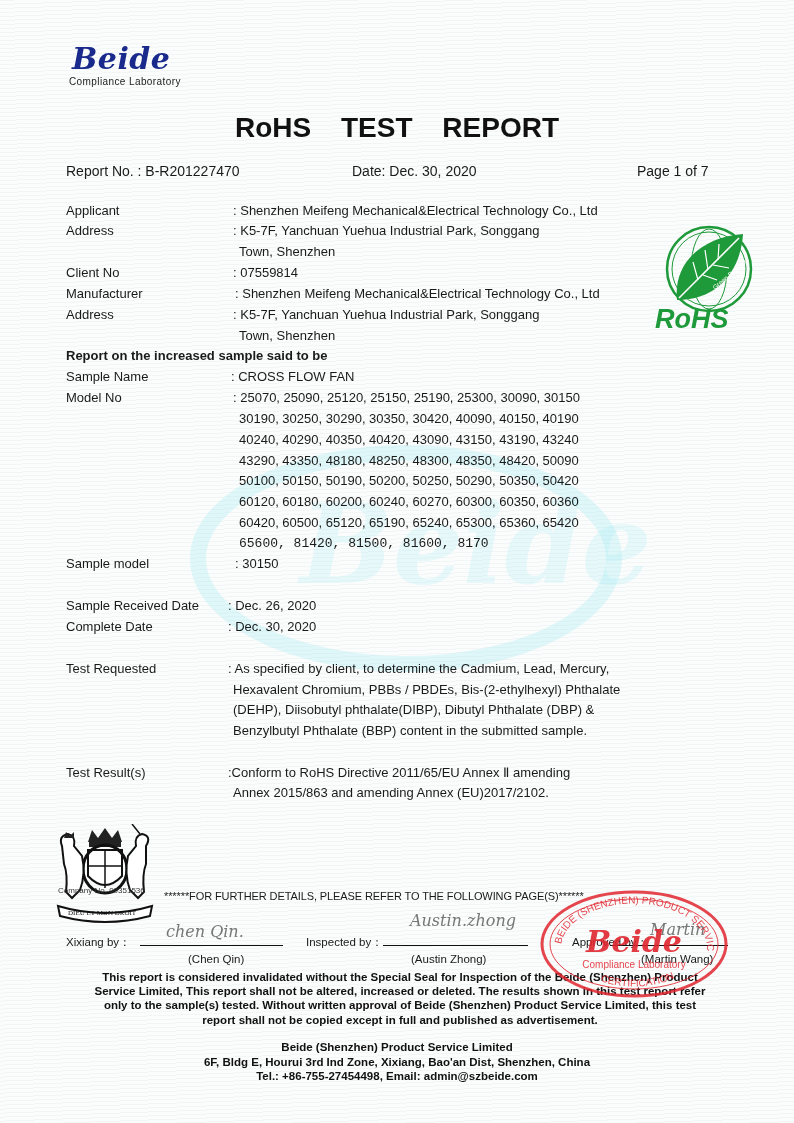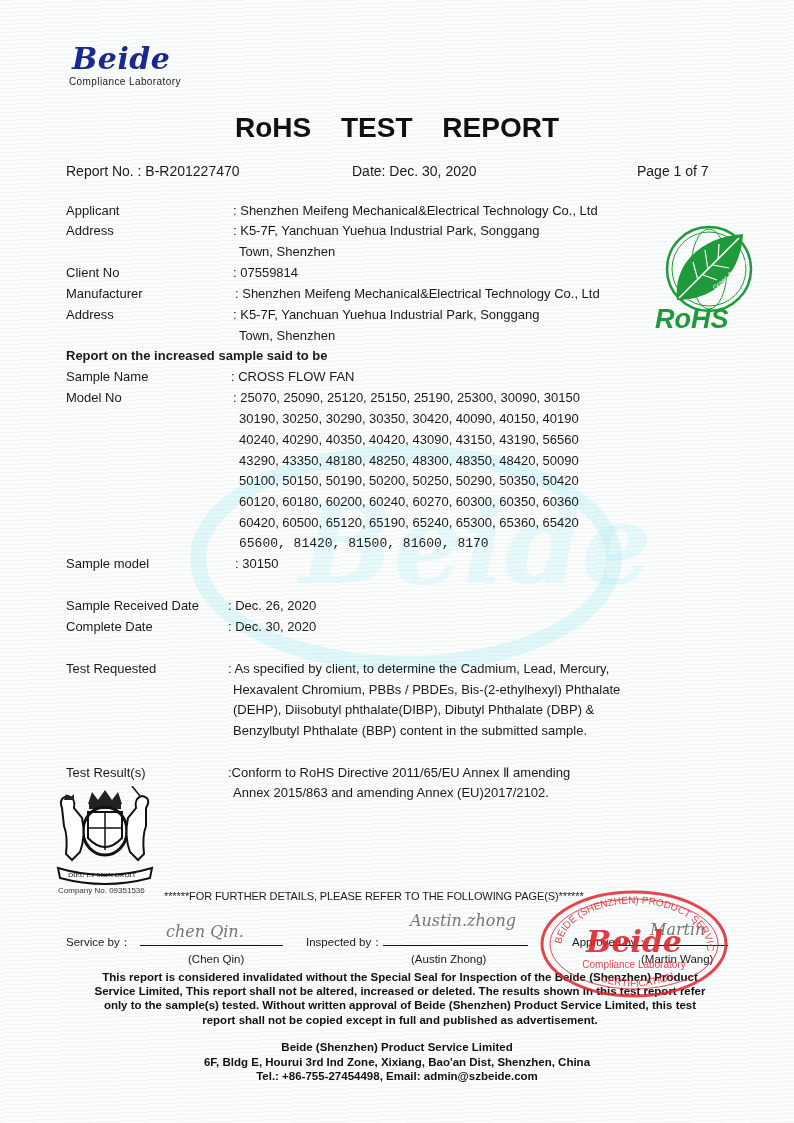--- a/index.html
+++ b/index.html
@@ -47,21 +47,21 @@
   .meta-right { left: 637px; }
 
   .field-label { position: absolute; left: 66px; font-size: 13px; }
   .field-value { position: absolute; font-size: 13px; line-height: 21px; }
   .bold { font-weight: bold; }
 
   
   .rohs-badge { left: 653px; top: 222px; width: 108px; height: 110px; }
 
   
-  .coat { left: 52px; top: 786px; width: 106px; height: 100px; }
+  .coat { left: 52px; top: 824px; width: 106px; height: 100px; }
   .company-no { left: 58px; top: 886px; font-size: 8px; color: #333; }
 
   .further { left: 164px; top: 890px; font-size: 11px; letter-spacing: -0.1px; }
 
   .sig-label { font-size: 11.5px; }
   .sig-line { border-bottom: 1px solid #111; position: absolute; }
   .signature {
     font-family: "DejaVu Serif", serif; font-style: italic; color: #777; font-size: 16px;
   }
   .sig-name { font-size: 11.5px; }
@@ -130,21 +130,21 @@
 
 <div class="layer" style="left:0;top:0;width:794px;">
   <div class="field-label bold" style="top:348px;">Report on the increased sample said to be</div>
 
   <div class="field-label" style="top:369px;">Sample Name</div>
   <div class="field-value" style="left:231px;top:366px;">: CROSS FLOW FAN</div>
 
   <div class="field-label" style="top:390px;">Model No</div>
   <div class="field-value" style="left:233px;top:387px;">: 25070, 25090, 25120, 25150, 25190, 25300, 30090, 30150</div>
   <div class="field-value" style="left:239px;top:408px;">30190, 30250, 30290, 30350, 30420, 40090, 40150, 40190</div>
-  <div class="field-value" style="left:239px;top:429px;">40240, 40290, 40350, 40420, 43090, 43150, 43190, 56560</div>
+  <div class="field-value" style="left:239px;top:429px;">40240, 40290, 40350, 40420, 43090, 43150, 43190, 43240</div>
   <div class="field-value" style="left:239px;top:450px;">43290, 43350, 48180, 48250, 48300, 48350, 48420, 50090</div>
   <div class="field-value" style="left:239px;top:470px;">50100, 50150, 50190, 50200, 50250, 50290, 50350, 50420</div>
   <div class="field-value" style="left:239px;top:491px;">60120, 60180, 60200, 60240, 60270, 60300, 60350, 60360</div>
   <div class="field-value" style="left:239px;top:512px;">60420, 60500, 65120, 65190, 65240, 65300, 65360, 65420</div>
   <div class="field-value" style="left:239px;top:533px;font-family:Liberation Mono, monospace;">65600, 81420, 81500, 81600, 8170</div>
 
   <div class="field-label" style="top:556px;">Sample model</div>
   <div class="field-value" style="left:235px;top:553px;">: 30150</div>
 
   <div class="field-label" style="top:598px;">Sample Received Date</div>
@@ -178,21 +178,21 @@
     <line x1="88" y1="10" x2="80" y2="0" stroke="#111" stroke-width="1.5"></line>
     <path d="M6 82 Q53 96 100 82 L98 92 Q53 104 8 92 Z" fill="#fff" stroke="#111" stroke-width="2"></path>
     <text x="16" y="91" font-size="7" font-family="Liberation Serif, serif" fill="#111">DIEU ET MON DROIT</text>
   </svg>
 </div>
 <div class="layer company-no">Company No. 09351536</div>
 
 <div class="layer further">******FOR FURTHER DETAILS, PLEASE REFER TO THE FOLLOWING PAGE(S)******</div>
 
 <div class="layer" style="left:0;top:0;width:794px;">
-  <div class="sig-label" style="position:absolute;left:66px;top:935px;">Service by：</div>
+  <div class="sig-label" style="position:absolute;left:66px;top:935px;">Xixiang by：</div>
   <div class="signature" style="position:absolute;left:166px;top:922px;">chen Qin.</div>
   <div class="sig-line" style="left:140px;top:945px;width:143px;"></div>
   <div class="sig-name" style="position:absolute;left:188px;top:953px;">(Chen Qin)</div>
 
   <div class="sig-label" style="position:absolute;left:306px;top:935px;">Inspected by：</div>
   <div class="signature" style="position:absolute;left:410px;top:911px;">Austin.zhong</div>
   <div class="sig-line" style="left:383px;top:945px;width:145px;"></div>
   <div class="sig-name" style="position:absolute;left:411px;top:953px;">(Austin Zhong)</div>
 
   <div class="sig-label" style="position:absolute;left:540px;top:935px;padding-left:32px;">Approved by：</div>

